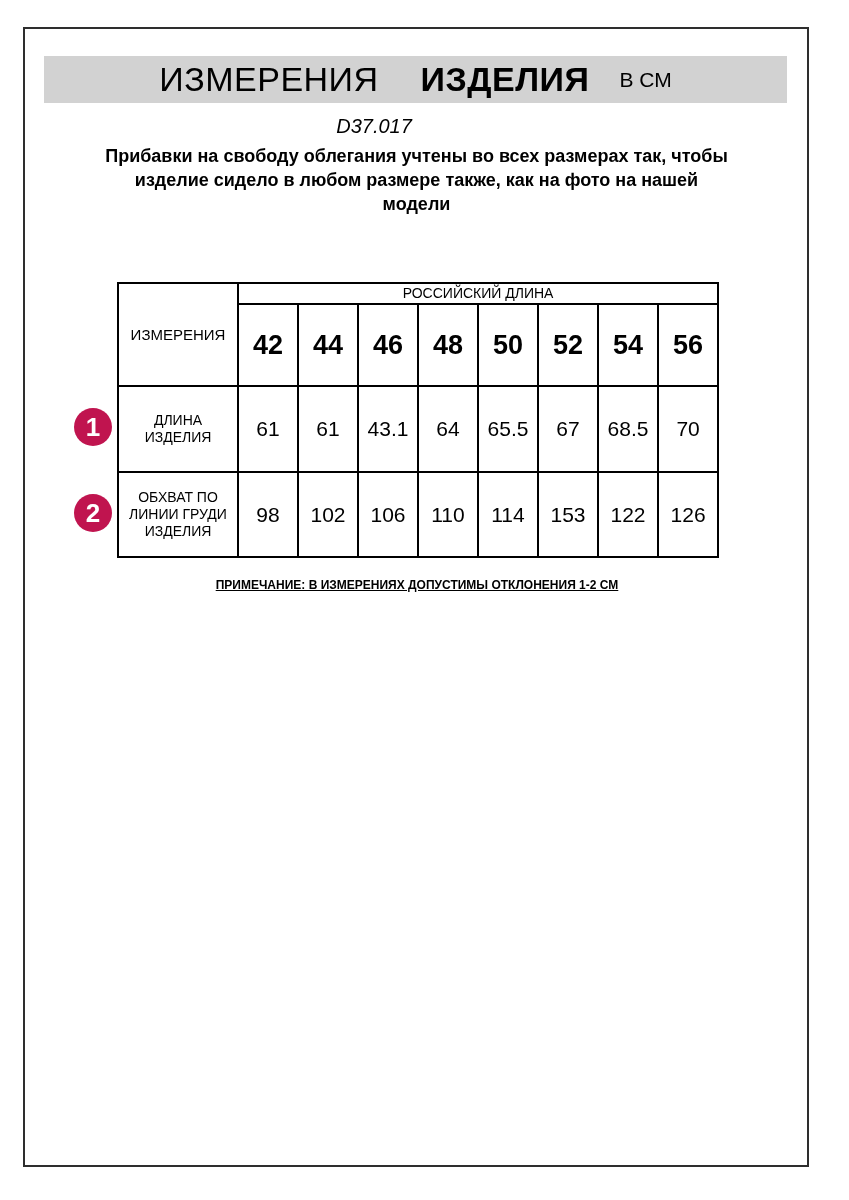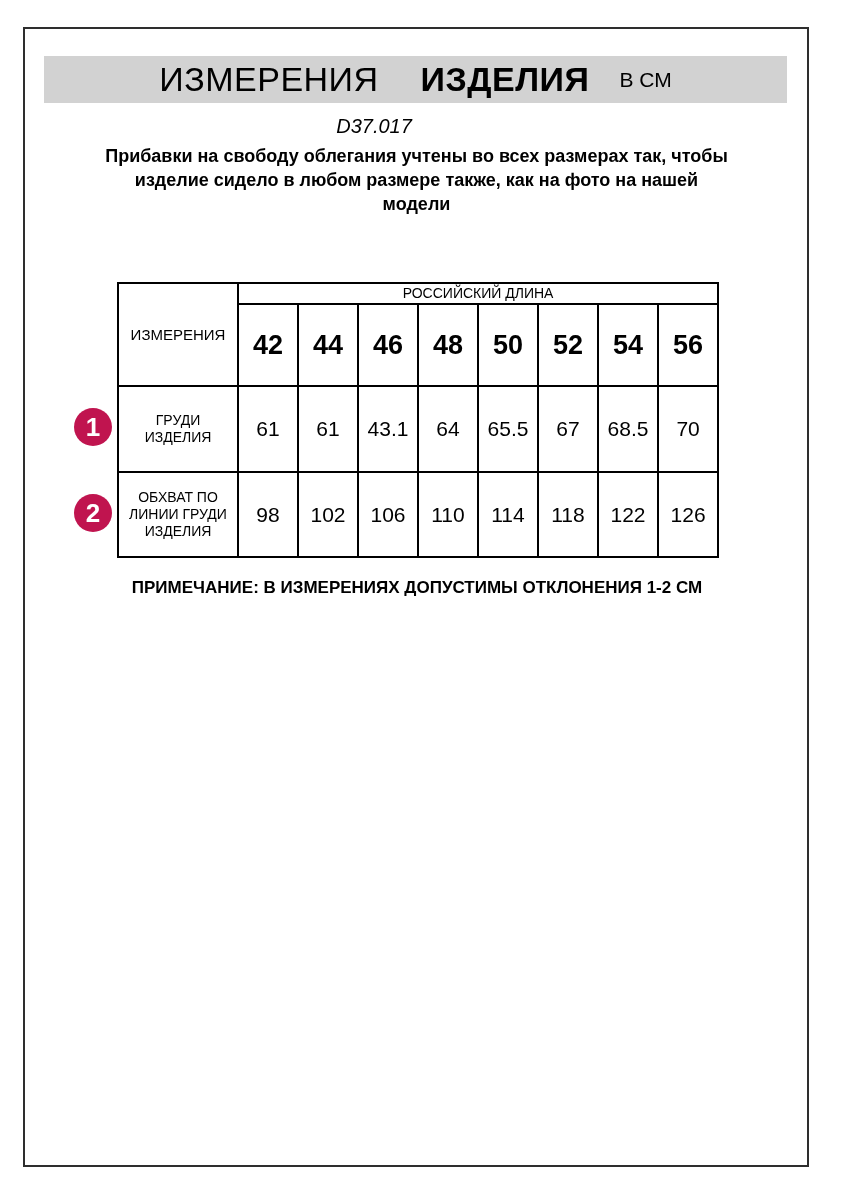--- a/index.html
+++ b/index.html
@@ -108,22 +108,23 @@
     line-height: 1;
   }
   .badge-1 { top: 408px; }
   .badge-2 { top: 494px; }
 
   .note {
     position: absolute;
     left: 117px; top: 578px;
     width: 600px;
     text-align: center;
-    font-size: 17px;
-    font-weight: 700;
+    font-size: 12px;
+    font-weight: 700;
+    text-decoration: underline;
   }
 </style>
 </head>
 <body>
 
 <div class="page">
 
   <div class="frame"></div>
 
   <div class="banner">
@@ -157,41 +158,41 @@
         <td class="size-cell">42</td>
         <td class="size-cell">44</td>
         <td class="size-cell">46</td>
         <td class="size-cell">48</td>
         <td class="size-cell">50</td>
         <td class="size-cell">52</td>
         <td class="size-cell">54</td>
         <td class="size-cell">56</td>
       </tr>
       <tr class="data-row-1">
-        <td class="row-label">ГРУДИ
+        <td class="row-label">ДЛИНА
 ИЗДЕЛИЯ</td>
         <td class="value-cell">61</td>
         <td class="value-cell">61</td>
         <td class="value-cell">43.1</td>
         <td class="value-cell">64</td>
         <td class="value-cell">65.5</td>
         <td class="value-cell">67</td>
         <td class="value-cell">68.5</td>
         <td class="value-cell">70</td>
       </tr>
       <tr class="data-row-2">
         <td class="row-label">ОБХВАТ ПО
 ЛИНИИ ГРУДИ
 ИЗДЕЛИЯ</td>
         <td class="value-cell">98</td>
         <td class="value-cell">102</td>
         <td class="value-cell">106</td>
         <td class="value-cell">110</td>
         <td class="value-cell">114</td>
-        <td class="value-cell">118</td>
+        <td class="value-cell">153</td>
         <td class="value-cell">122</td>
         <td class="value-cell">126</td>
       </tr>
     </tbody>
   </table>
 
   <div class="badge badge-1">1</div>
   <div class="badge badge-2">2</div>
 
   <div class="note">ПРИМЕЧАНИЕ: В ИЗМЕРЕНИЯХ ДОПУСТИМЫ ОТКЛОНЕНИЯ 1-2 СМ</div>

